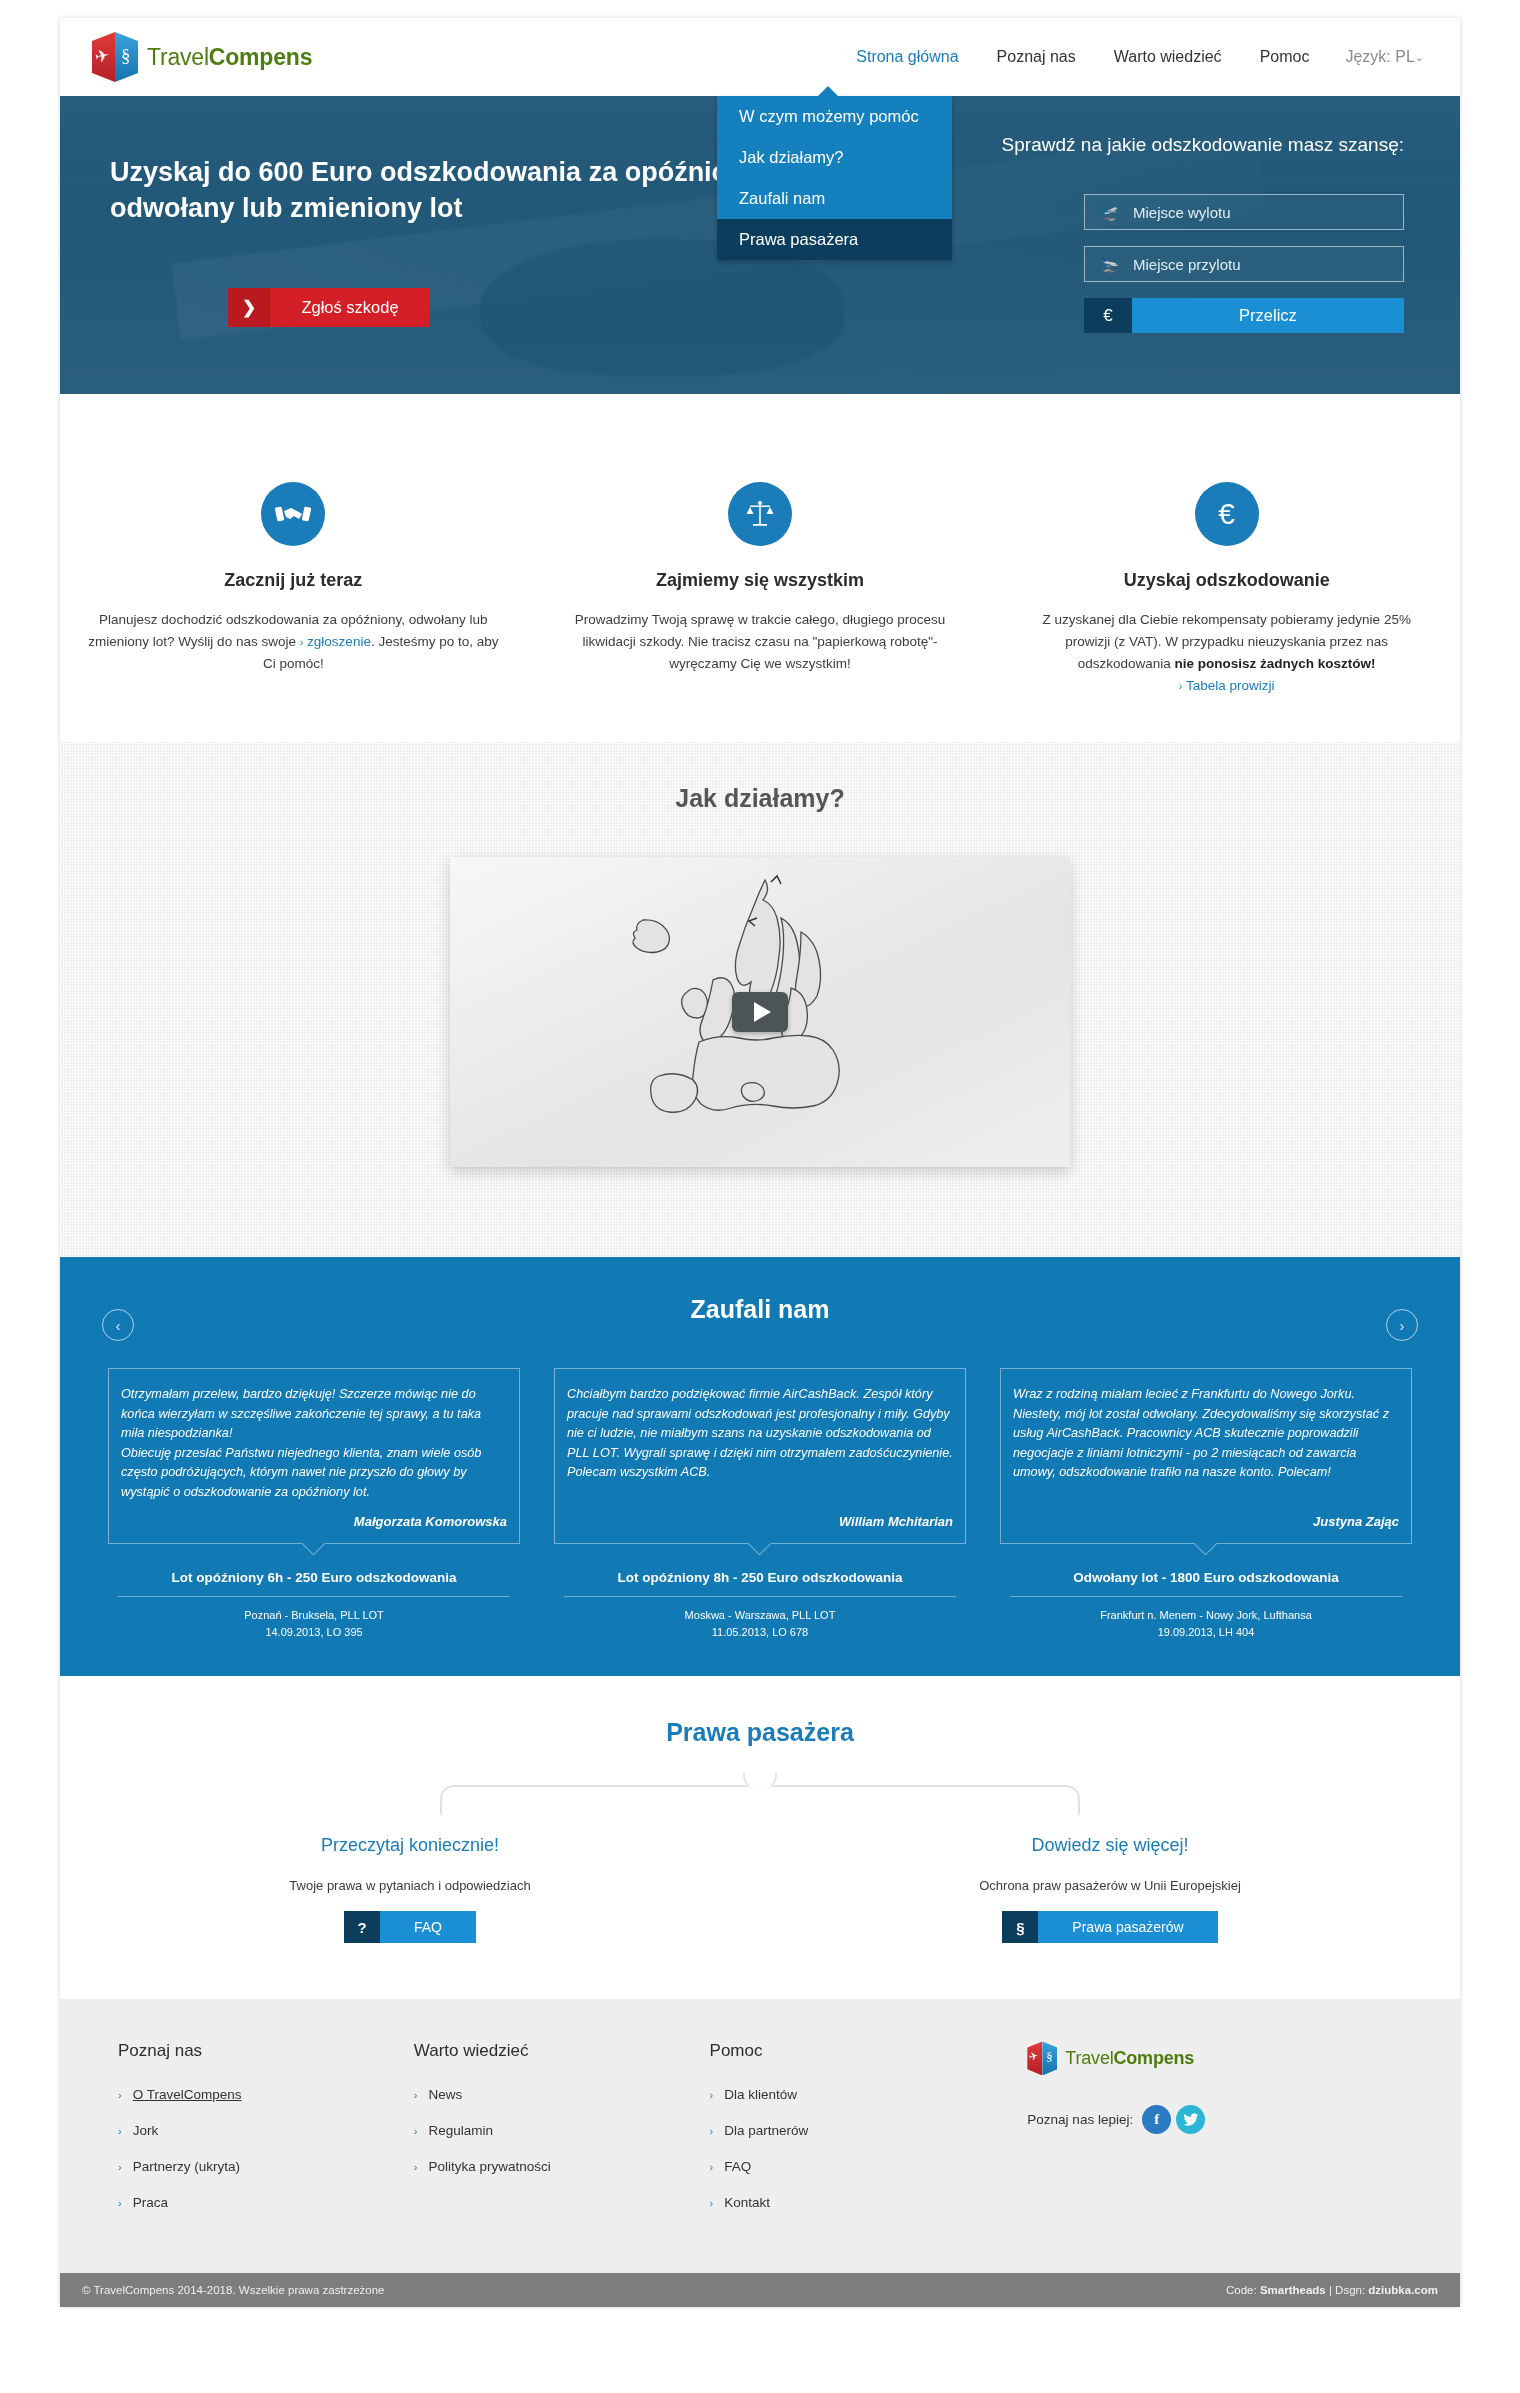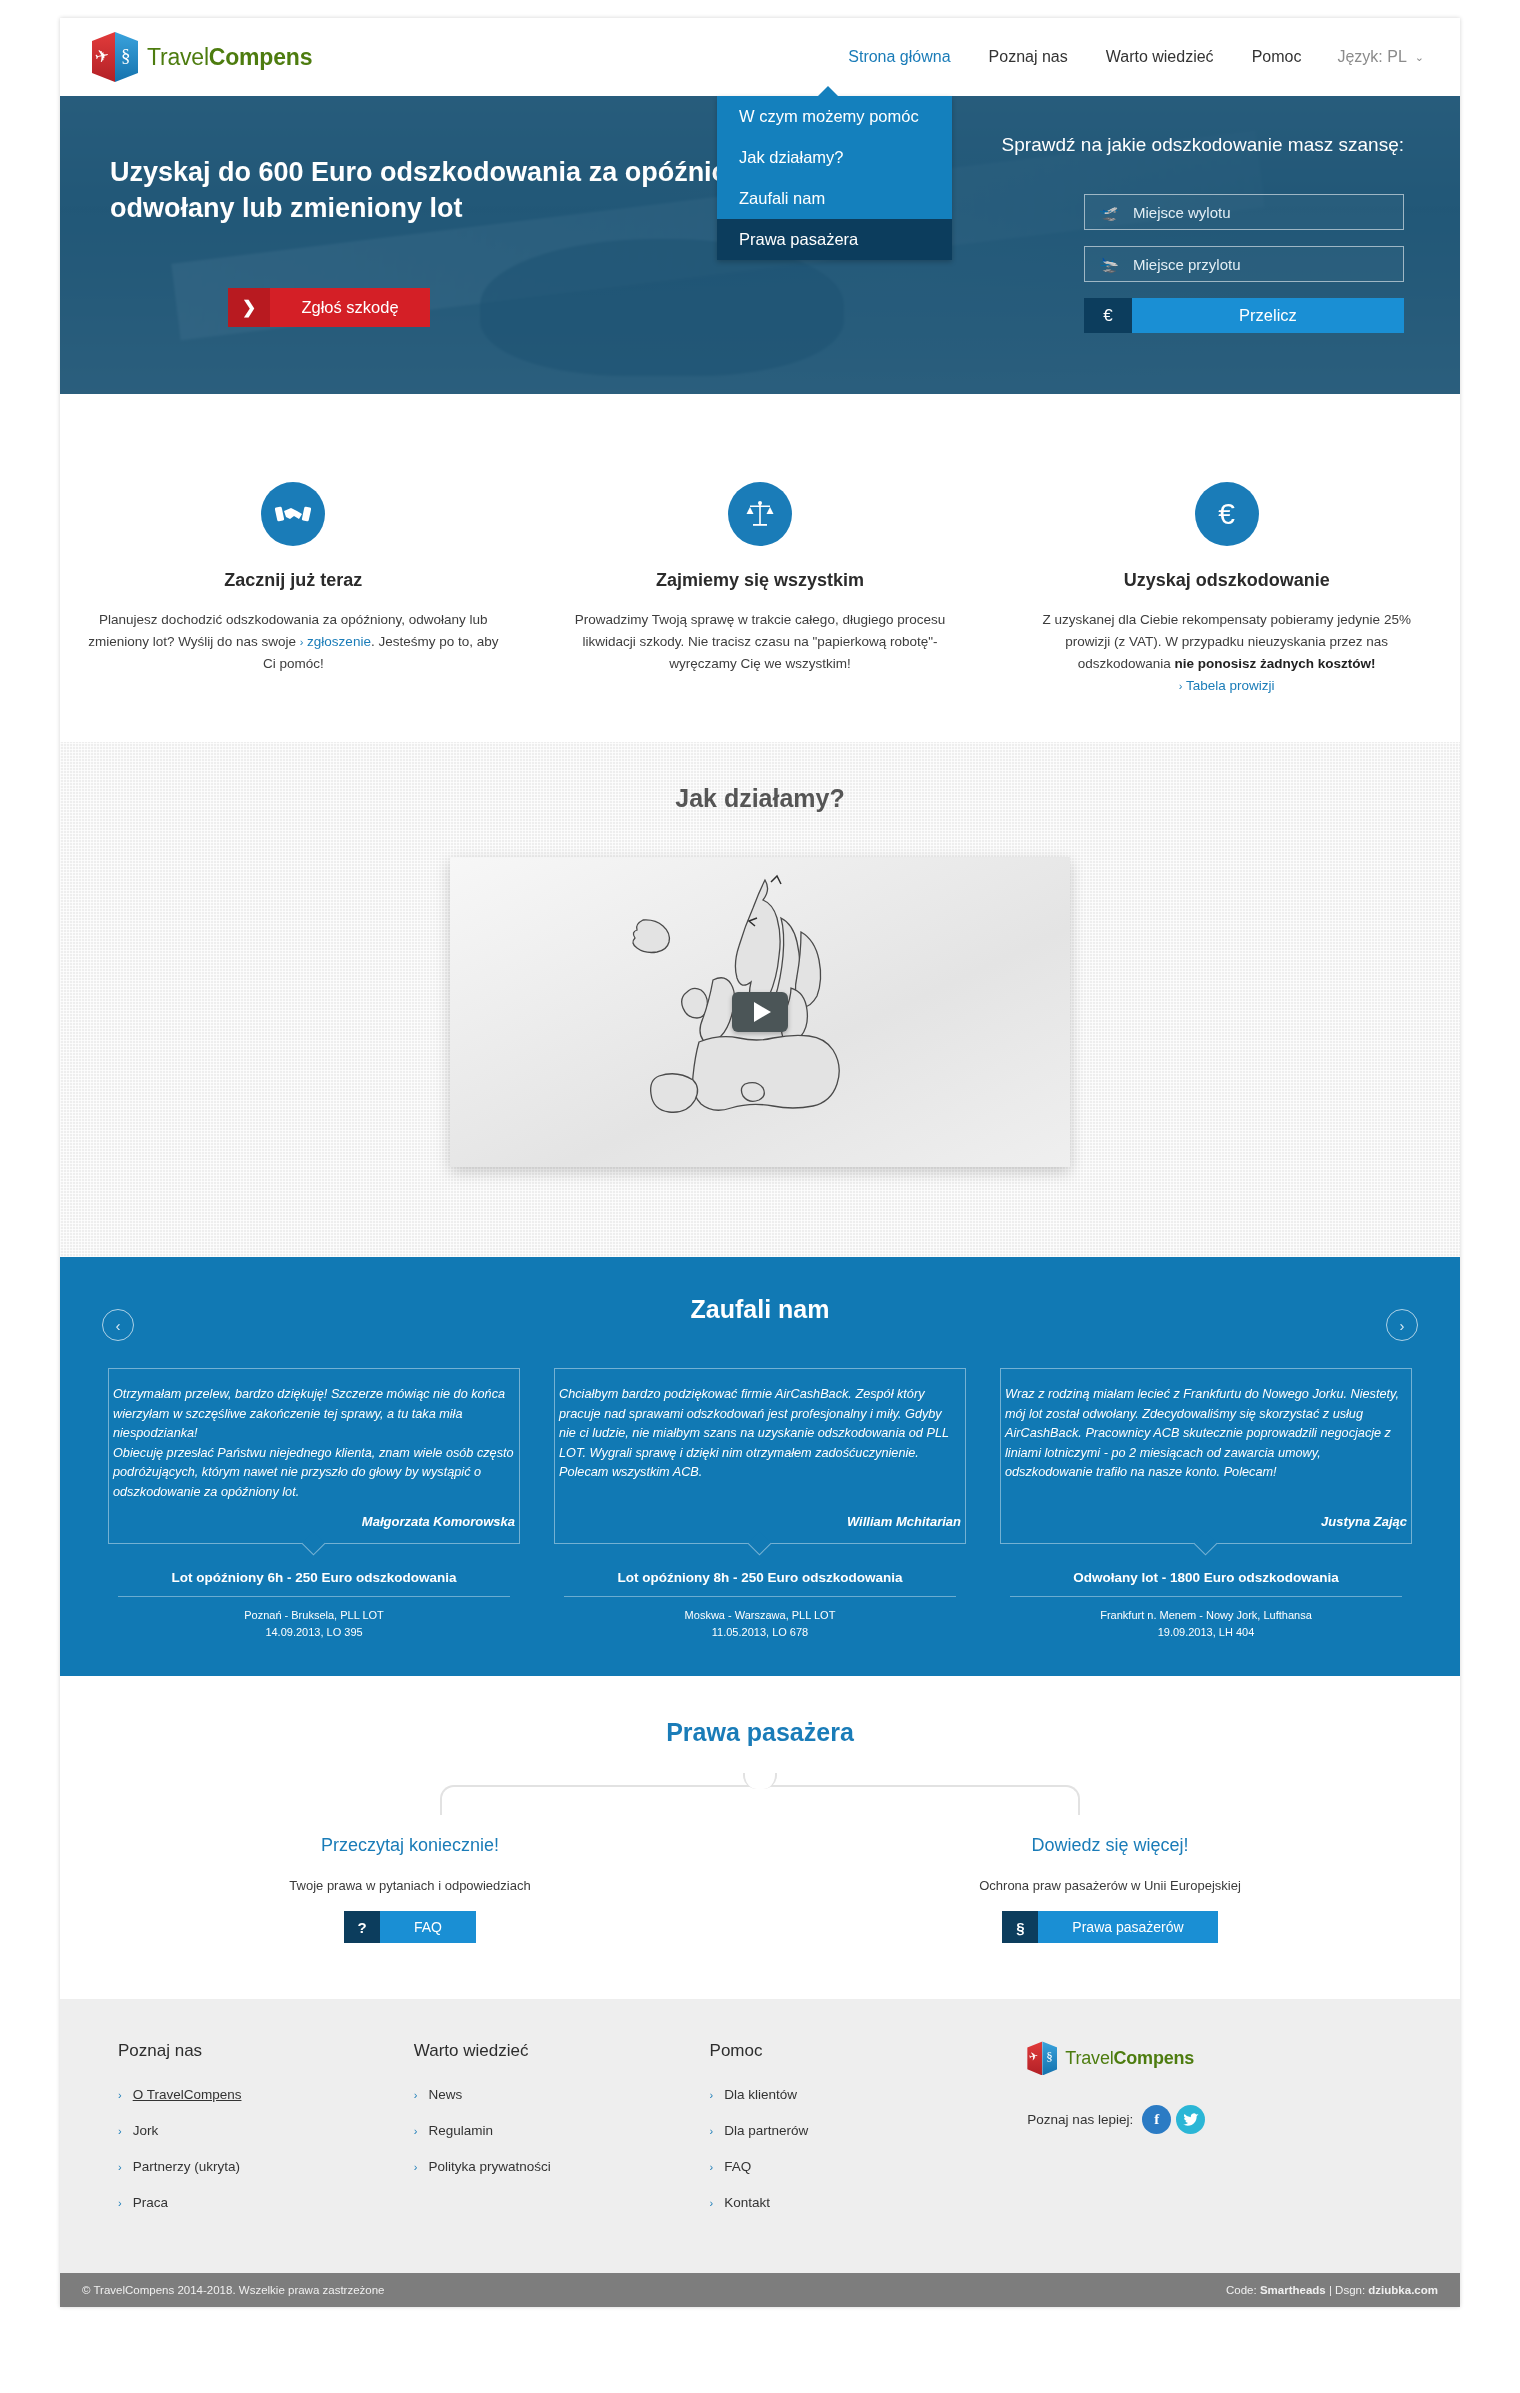--- a/index.html
+++ b/index.html
@@ -53,21 +53,21 @@
   .logo-text { font-size: 23px; color: #4d7c0f; letter-spacing: -0.2px; }
   .logo-text b { font-weight: bold; }
 
   .nav {
     margin-left: auto; margin-right: 36px;
     display: flex; align-items: center; gap: 34px;
     font-size: 16px; color: #333;
   }
   .nav-item { cursor: pointer; white-space: nowrap; padding: 4px 2px; }
   .nav-item.active { color: #1a7cb8; }
-  .nav-lang { color: #8b8b8b; display: flex; align-items: center; gap: 8px; white-space: nowrap;}
+  .nav-lang { color: #8b8b8b; display: flex; align-items: center; white-space: nowrap;}
   .chev { font-size: 11px; }
 
   
   .dropdown {
     position: absolute;
     left: 657px; top: 78px;
     width: 235px;
     background: #1480bd;
     z-index: 60;
     box-shadow: 0 2px 5px rgba(0,0,0,0.22);
@@ -207,21 +207,21 @@
     border: 1px solid rgba(255,255,255,0.65); color: rgba(255,255,255,0.85);
     display: flex; align-items: center; justify-content: center;
     font-size: 15px; cursor: pointer;
   }
   .arrow-prev { left: 42px; }
   .arrow-next { right: 42px; }
   .tst-row { display: flex; gap: 34px; margin: 44px 48px 0; }
   .tst { flex: 1; }
   .tst-bubble {
     border: 1px solid rgba(255,255,255,0.42);
-    padding: 16px 4px 14px; position: relative; min-height: 176px;
+    padding: 16px 12px 14px; position: relative; min-height: 176px;
     display: flex; flex-direction: column;
   }
   .tst-bubble:after {
     content: ""; position: absolute; bottom: -9px; left: 50%; margin-left: -9px;
     width: 16px; height: 16px; background: #1179b4;
     border-right: 1px solid rgba(255,255,255,0.42);
     border-bottom: 1px solid rgba(255,255,255,0.42);
     transform: rotate(45deg);
   }
   .tst-text { color: #fff; font-size: 12.7px; font-style: italic; line-height: 1.53; }

